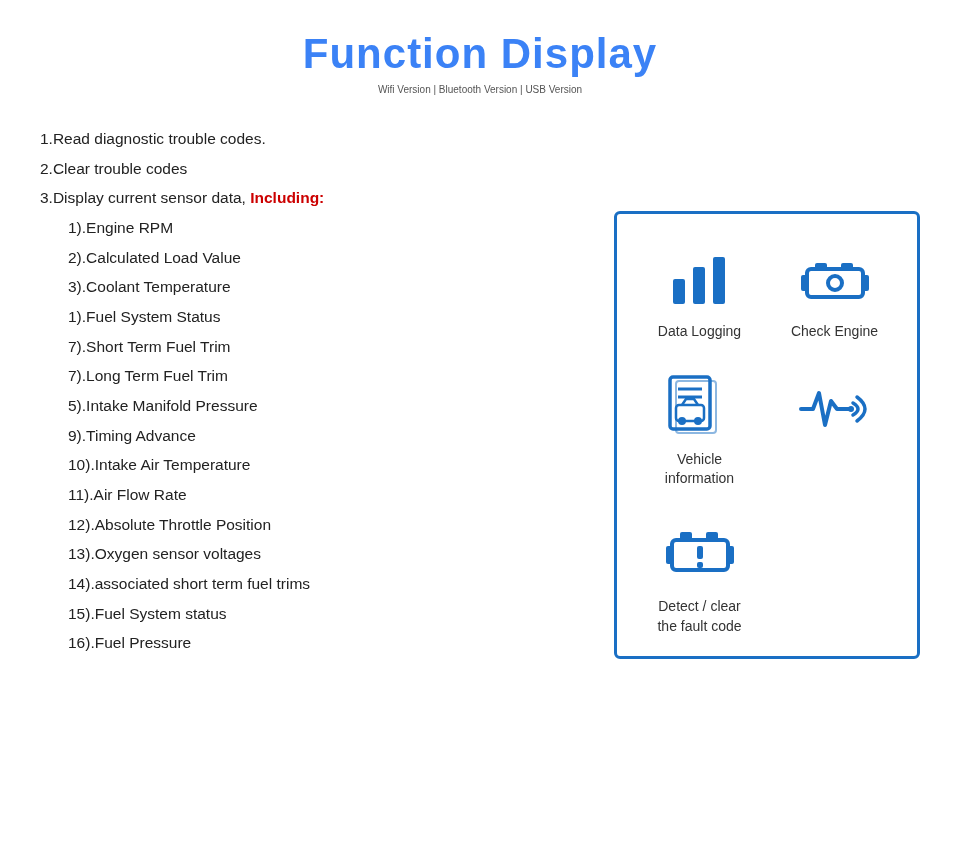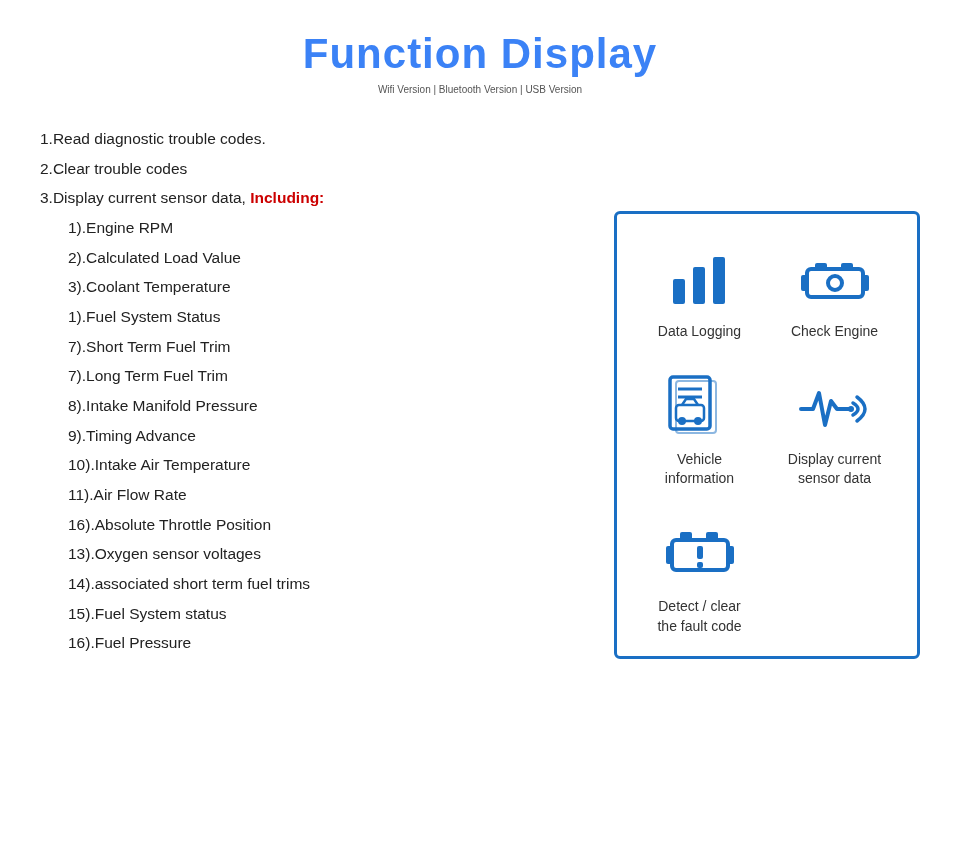--- a/index.html
+++ b/index.html
@@ -94,25 +94,25 @@
 
   <div class="item">1.Read diagnostic trouble codes.</div>
       <div class="item">2.Clear trouble codes</div>
       <div class="item">3.Display current sensor data, <span class="highlight-red">Including:</span></div>
       <div class="item sub-item">1).Engine RPM</div>
       <div class="item sub-item">2).Calculated Load Value</div>
       <div class="item sub-item">3).Coolant Temperature</div>
       <div class="item sub-item">1).Fuel System Status</div>
       <div class="item sub-item">7).Short Term Fuel Trim</div>
       <div class="item sub-item">7).Long Term Fuel Trim</div>
-      <div class="item sub-item">8).Intake Manifold Pressure</div>
+      <div class="item sub-item">5).Intake Manifold Pressure</div>
       <div class="item sub-item">9).Timing Advance</div>
       <div class="item sub-item">10).Intake Air Temperature</div>
       <div class="item sub-item">11).Air Flow Rate</div>
-      <div class="item sub-item">16).Absolute Throttle Position</div>
+      <div class="item sub-item">12).Absolute Throttle Position</div>
       <div class="item sub-item">13).Oxygen sensor voltages</div>
       <div class="item sub-item">14).associated short term fuel trims</div>
       <div class="item sub-item">15).Fuel System status</div>
       <div class="item sub-item">16).Fuel Pressure</div>
     </div>
 
   <div class="right-panel">
 
     <div class="icon-cell">
       <div class="icon-area">
@@ -166,21 +166,20 @@
       <div class="icon-area">
         <svg class="icon-svg" width="76" height="64" viewBox="0 0 76 64">
 
           <path d="M4 34 L16 34 L22 18 L28 50 L34 26 L40 34 L52 34" fill="none" stroke="#1a6fc4" stroke-width="4" stroke-linecap="round" stroke-linejoin="round"></path>
 
           <path d="M56 28 Q66 34 56 40" fill="none" stroke="#1a6fc4" stroke-width="3.5" stroke-linecap="round"></path>
           <path d="M60 22 Q76 34 60 46" fill="none" stroke="#1a6fc4" stroke-width="3.5" stroke-linecap="round"></path>
           <circle cx="54" cy="34" r="3" fill="#1a6fc4"></circle>
         </svg>
       </div>
-      <div class="icon-label">Display current<br>sensor data</div>
     </div>
 
     <div class="icon-cell">
       <div class="icon-area">
         <svg class="icon-svg" width="76" height="64" viewBox="0 0 76 64">
 
           <rect x="10" y="18" width="56" height="30" rx="4" fill="none" stroke="#1a6fc4" stroke-width="4"></rect>
           <rect x="18" y="10" width="12" height="10" rx="2"></rect>
           <rect x="44" y="10" width="12" height="10" rx="2"></rect>
           <rect x="4" y="24" width="8" height="18" rx="2"></rect>

